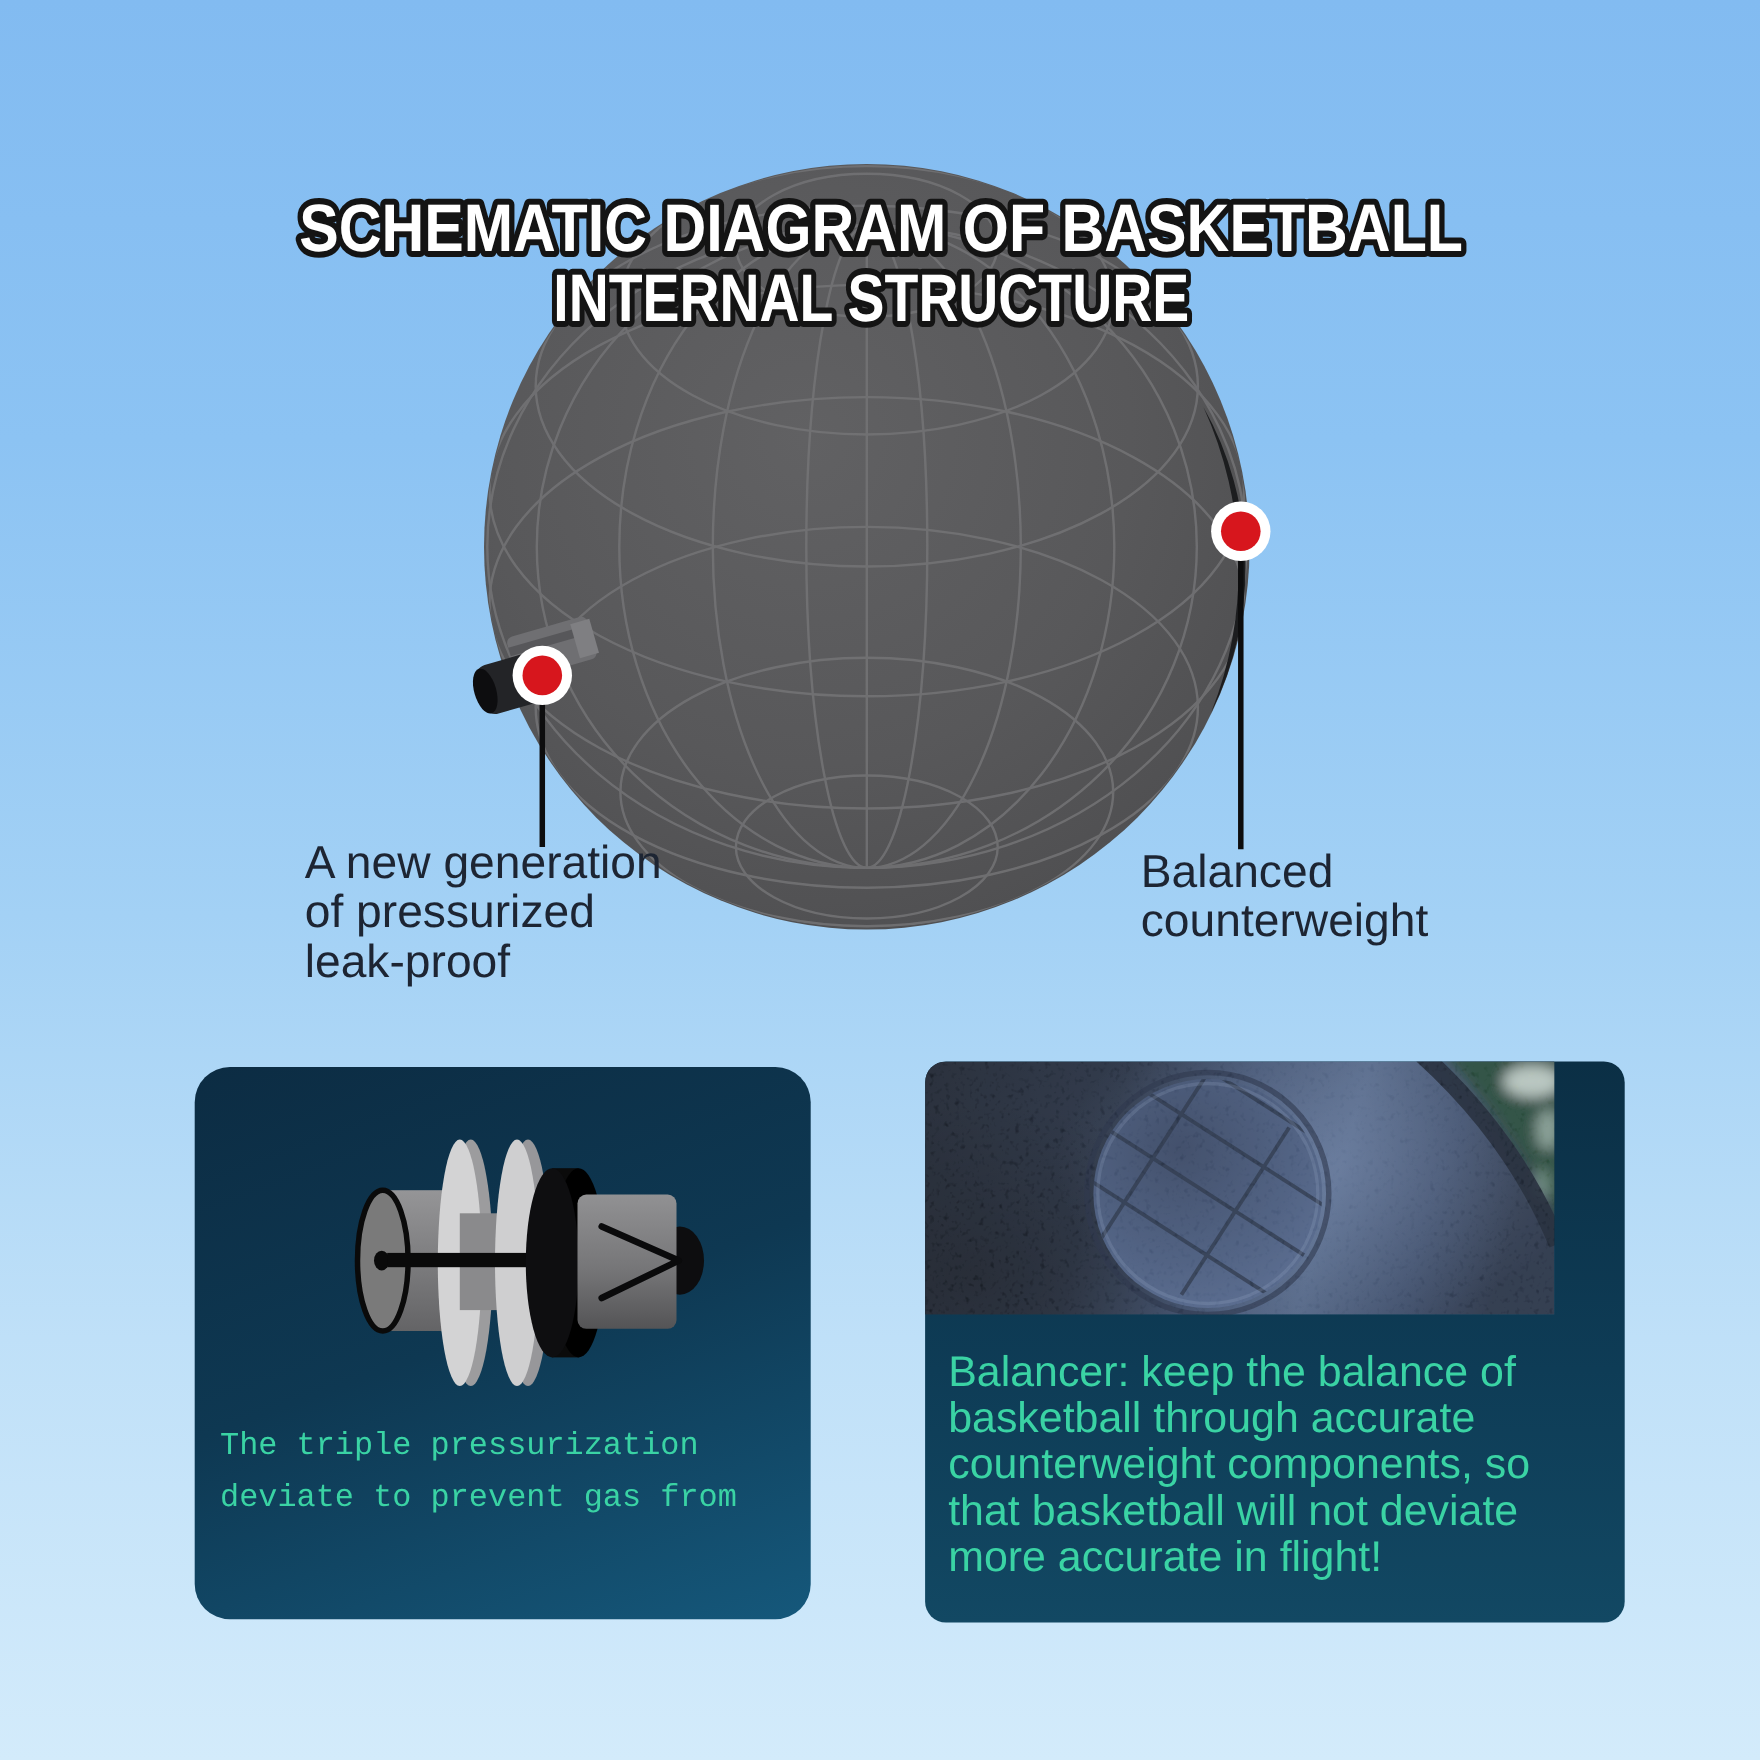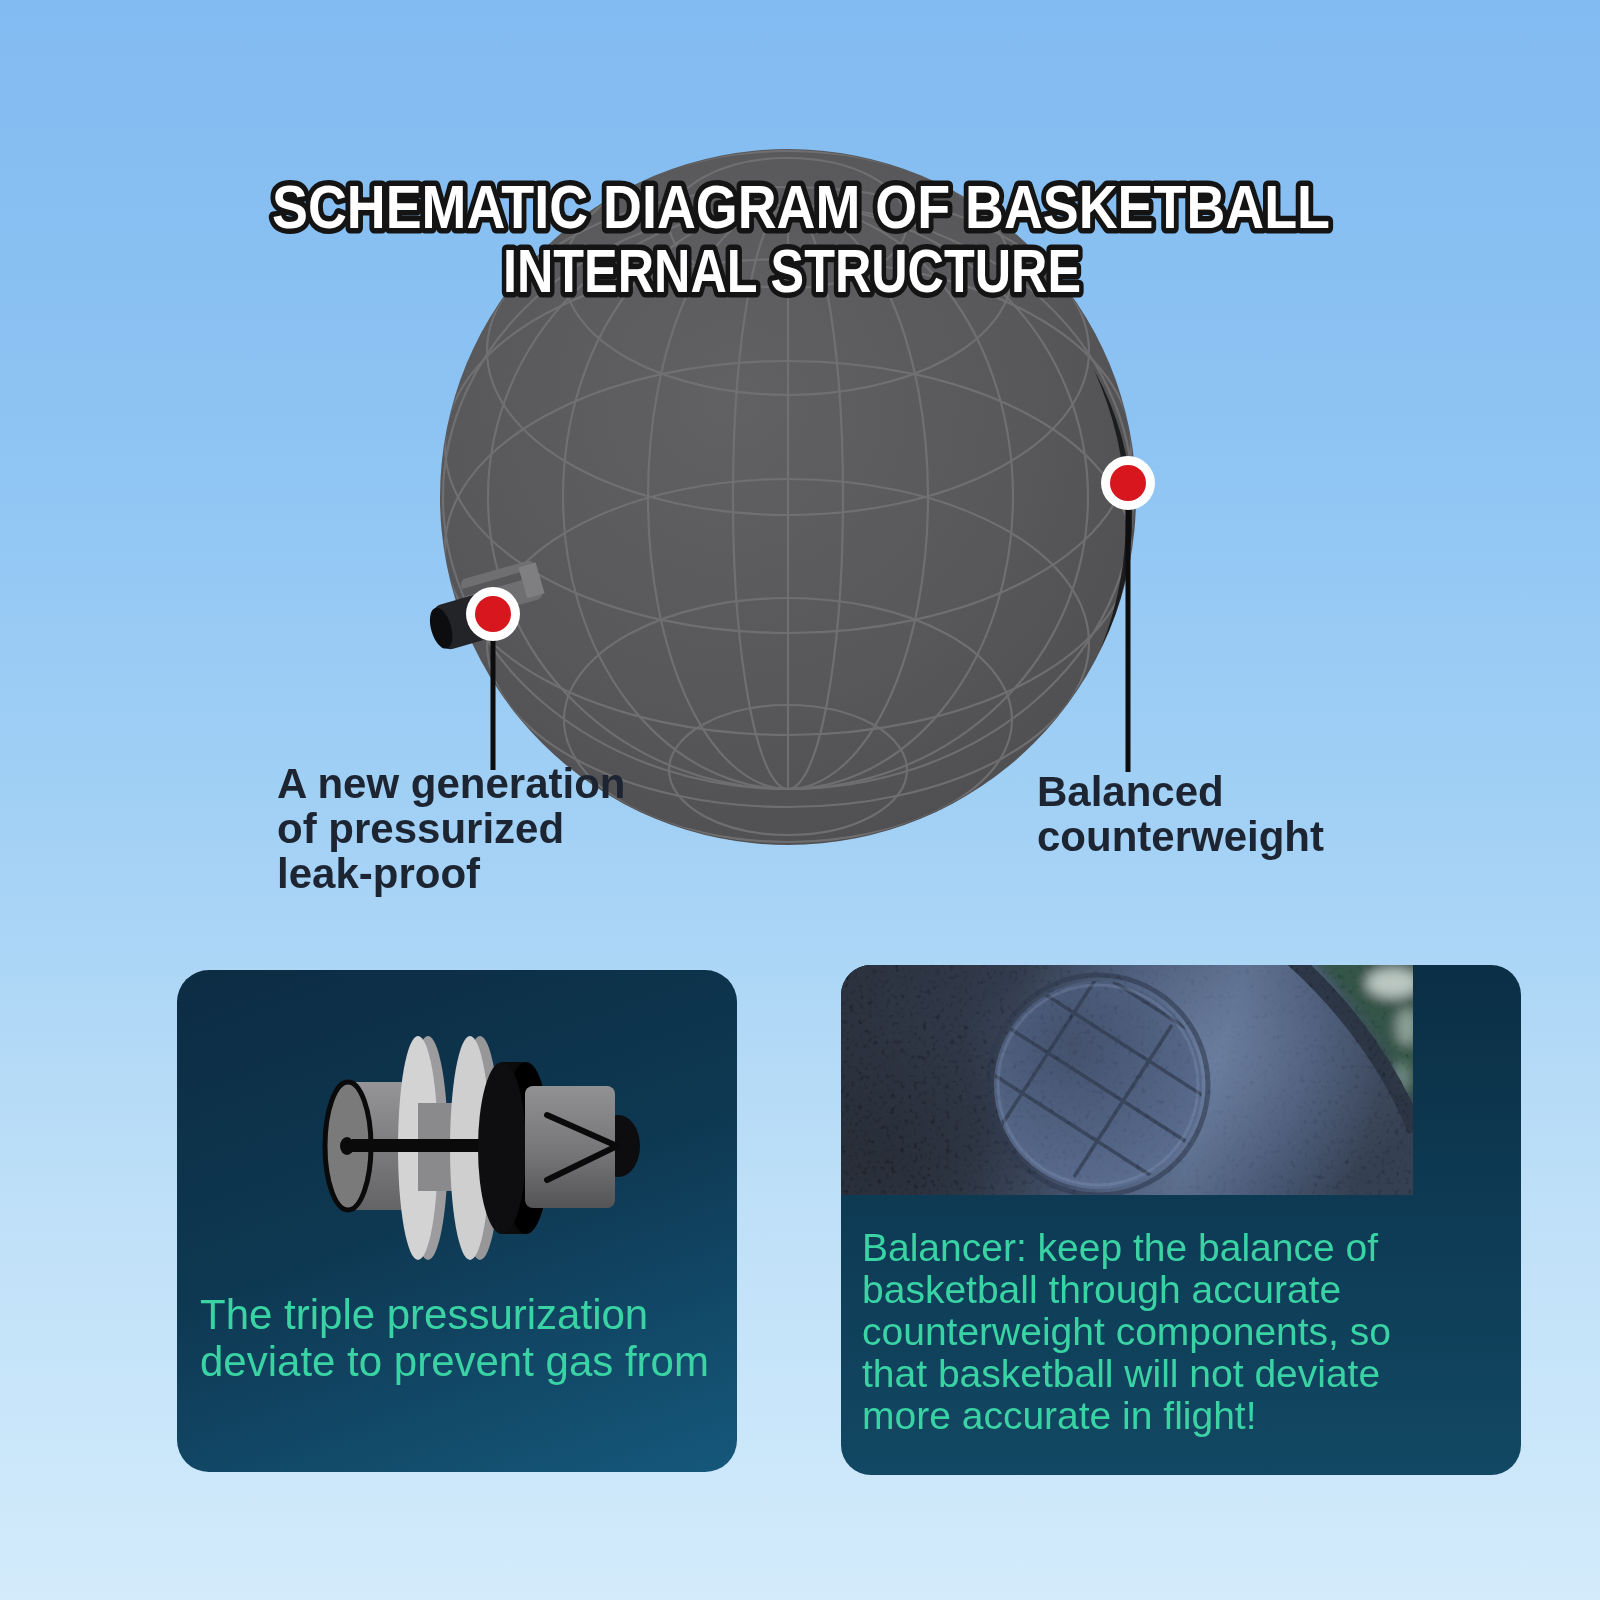--- a/index.html
+++ b/index.html
@@ -4,37 +4,36 @@
 <style>
   html,body{margin:0;padding:0;background:#cfe9fa;}
   .stage{
     position:relative;width:1600px;height:1600px;overflow:hidden;
     font-family:"Liberation Sans",sans-serif;
     background:linear-gradient(180deg,#82bbf1 0%,#8cc3f3 25%,#a3d1f5 52%,#bfe0f8 76%,#d3ebfb 100%);
   }
   svg{display:block}
   .layer{position:absolute;left:0;top:0;}
   
-  .callout{position:absolute;color:#1d2533;font-size:42px;line-height:45px;font-weight:700;}
+  .callout{position:absolute;color:#1d2533;font-size:42px;line-height:45px;font-weight:400;}
   .callout div{white-space:nowrap;}
   #callout-valve{left:277px;top:761px;}
   #callout-cw{left:1037px;top:769px;}
   
   .panel{position:absolute;overflow:hidden;}
   #panel-valve{
     left:177px;top:970px;width:560px;height:502px;border-radius:32px;
     background:linear-gradient(160deg,#0c2c43 0%,#0e3852 48%,#15587b 100%);
   }
   #panel-balancer{
-    left:841px;top:965px;width:636px;height:510px;border-radius:30px;
+    left:841px;top:965px;width:636px;height:510px;border-radius:19px;
     background:linear-gradient(180deg,#0b2f45 0%,#0e3c56 55%,#124863 100%);
-    padding-left:44px;
   }
   .caption{position:absolute;color:#3ad3a4;}
-  #caption-valve{left:23px;top:321px;font-size:42px;line-height:47px;}
+  #caption-valve{left:23px;top:321px;font-size:29px;line-height:47px;font-family:Liberation Mono, monospace;}
   #caption-balancer{left:21px;top:262px;font-size:39px;line-height:42px;}
   .caption div{white-space:nowrap;}
   #valve-art{position:absolute;left:0;top:0;}
   #photo-wrap{position:absolute;left:0;top:0;width:572px;height:230px;}
 </style>
 </head>
 <body>
 
 <div class="stage">
 

